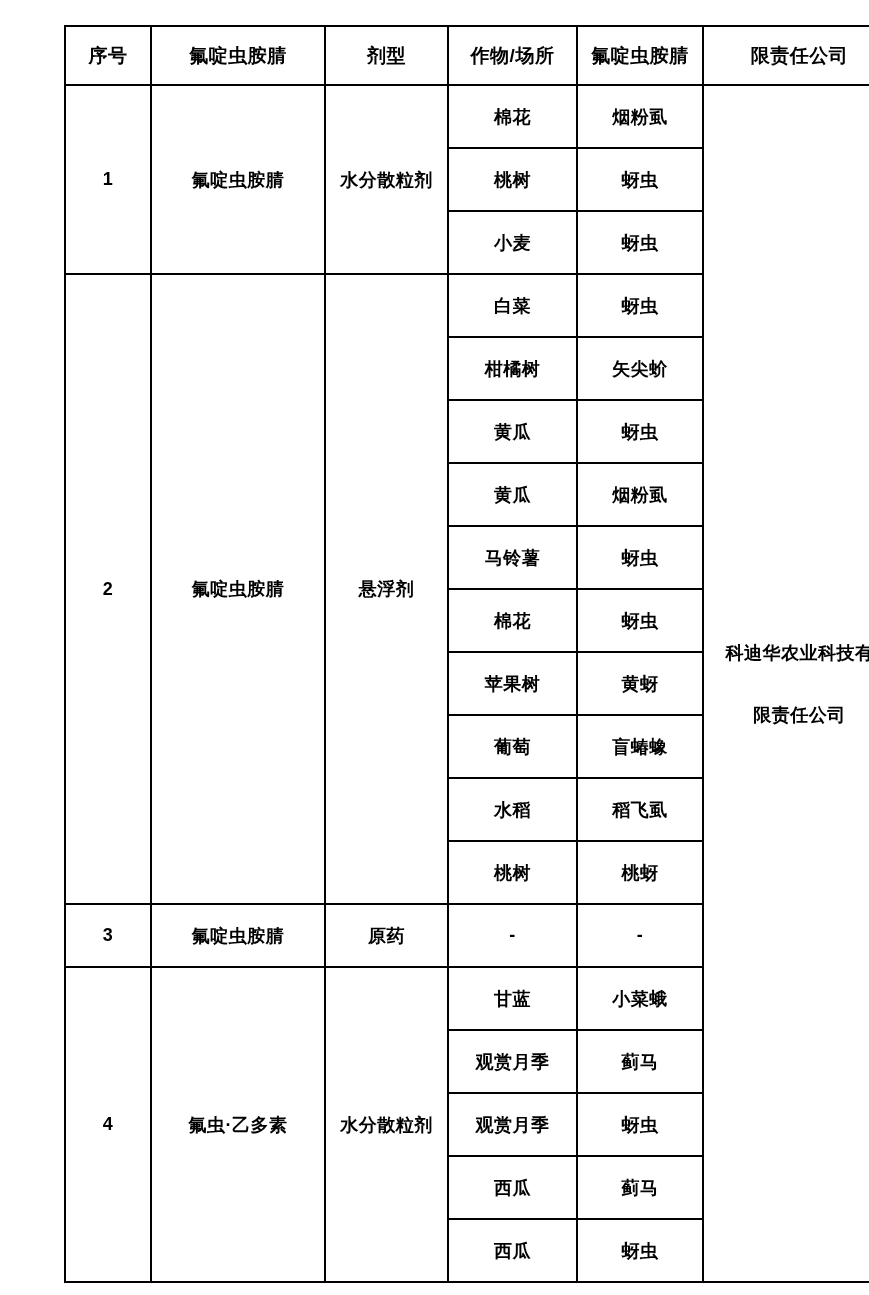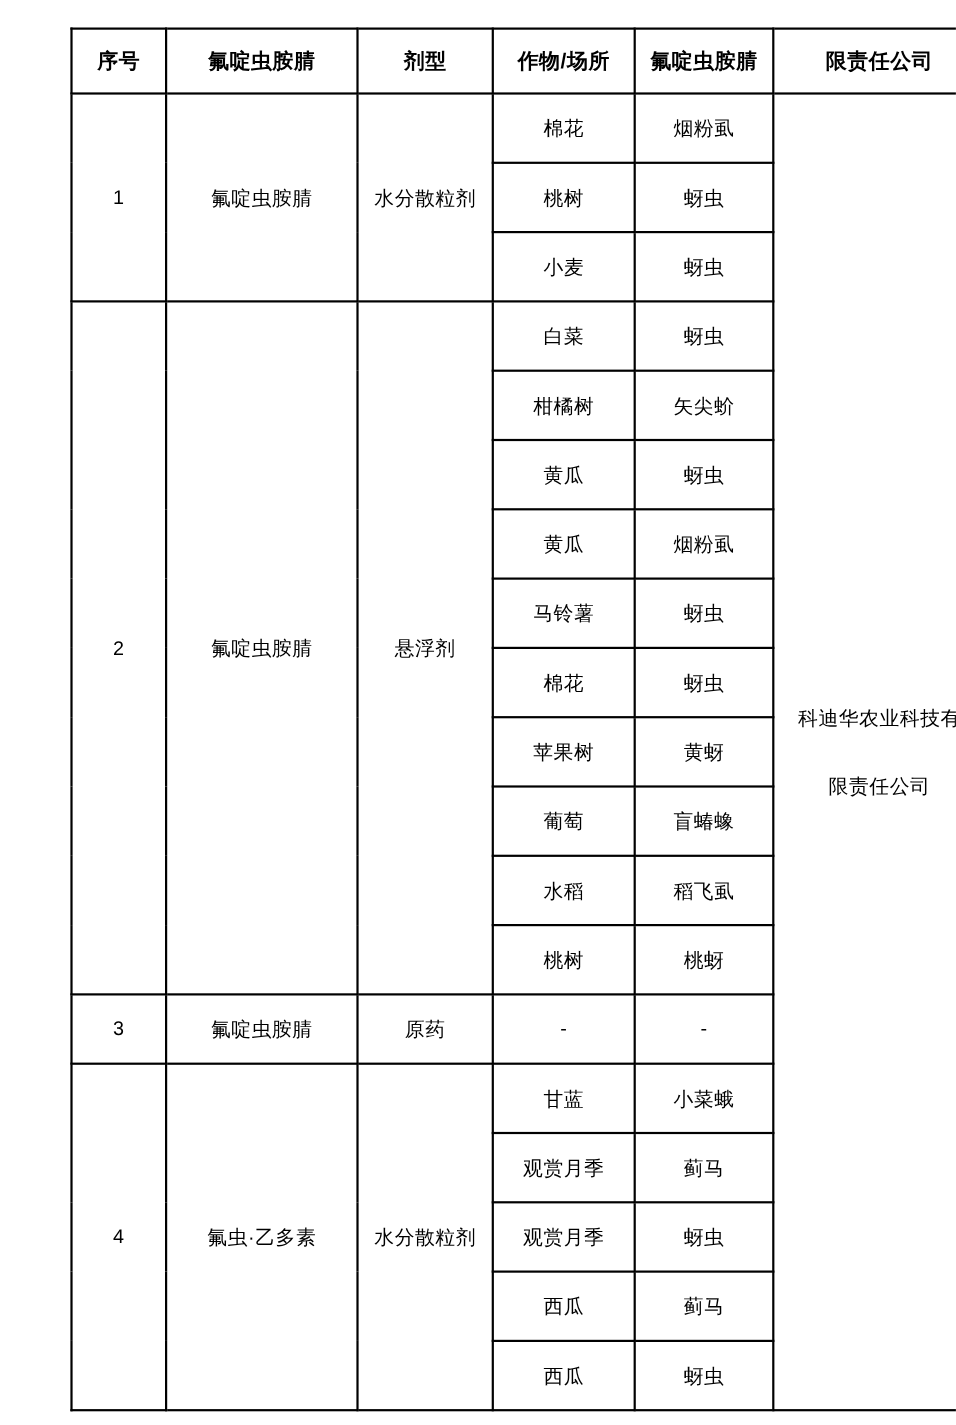--- a/index.html
+++ b/index.html
@@ -25,21 +25,21 @@
     border-collapse: collapse;
     table-layout: fixed;
   }
   table.reg-table th,
   table.reg-table td {
     border: 2px solid #000000;
     text-align: center;
     vertical-align: middle;
     padding: 0;
     font-size: 18px;
-    font-weight: 400;
+    font-weight: 700;
     letter-spacing: 0.5px;
     overflow: hidden;
   }
   table.reg-table th {
     height: 57px;
     font-size: 19px;
     font-weight: 700;
   }
   table.reg-table td {
     height: 61px; 

